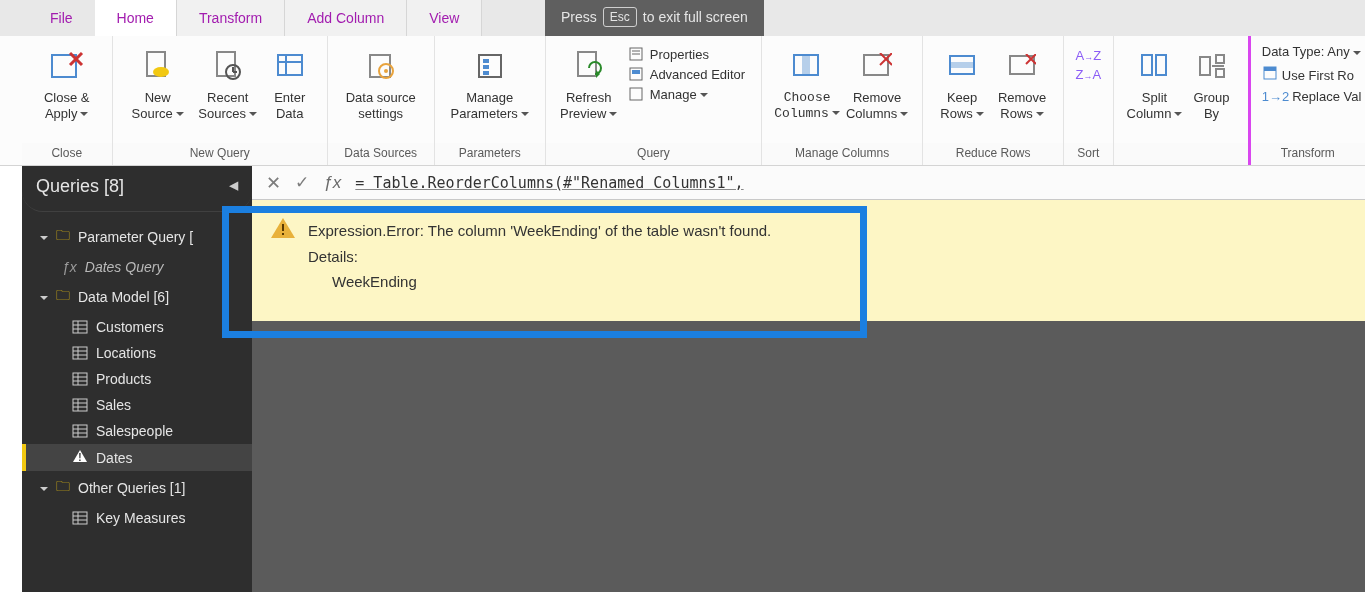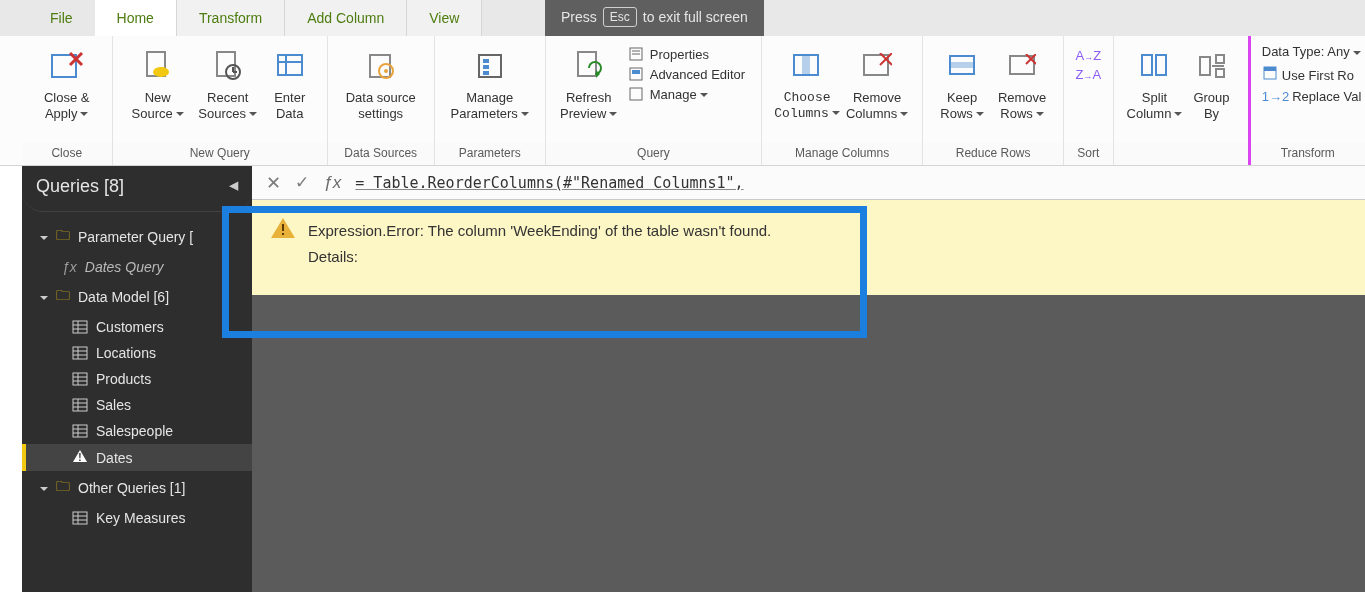--- a/index.html
+++ b/index.html
@@ -39,21 +39,21 @@
     display: flex;
     align-items: stretch;
     padding-left: 28px;
     position: relative;
   }
   .tab {
     padding: 0 22px;
     display: flex;
     align-items: center;
     font-size: 14px;
-    color: #4d7c0f;
+    color: #a21caf;
     background: #f1f1f1;
     border-right: 1px solid #d6d6d6;
   }
   .tab.file { background: #e8e8e8; border:none;}
   .tab.active { background: #ffffff; }
   
   .ribbon {
     display: flex;
     background: #fcfcfc;
     border-bottom: 1px solid #d4d4d4;
@@ -600,17 +600,18 @@
     <div class="error-panel">
       <span class="tri">
         <svg width="26" height="24">
             <polygon points="13,2 25,22 1,22" fill="#e8b13a"></polygon>
             <rect x="12" y="8" width="2" height="7" fill="#5a3a00"></rect>
             <rect x="12" y="17" width="2" height="2" fill="#5a3a00"></rect>
           </svg>
       </span>
       <div>Expression.Error: The column 'WeekEnding' of the table wasn't found.</div>
       <div>Details:</div>
+      <div class="error-details">WeekEnding</div>
     </div>
   </div>
 </div>
 
 <div class="highlight-frame"></div>
 
 </body></html>

